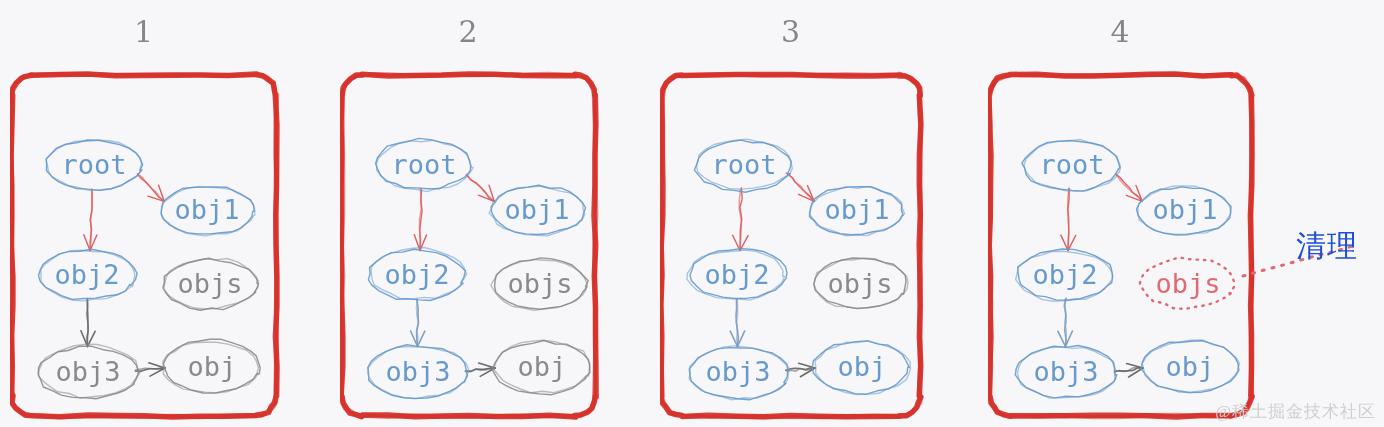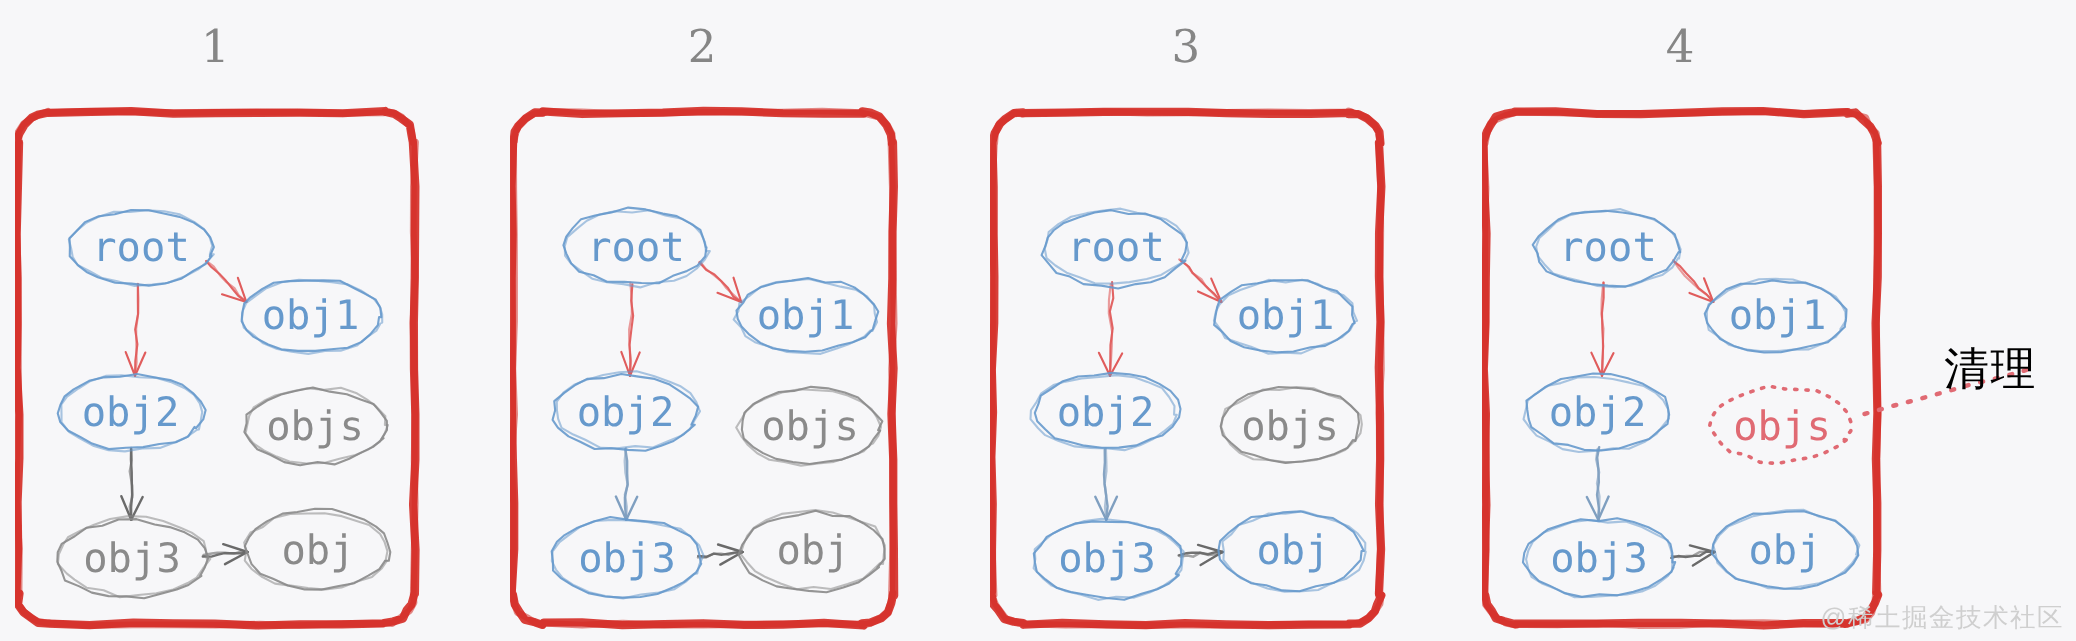--- a/index.html
+++ b/index.html
@@ -13,30 +13,30 @@
   #stage{position:absolute;inset:0;}
   .panel{position:absolute;top:0;height:427px;}
   .panel-title{
     position:absolute;top:14px;width:100%;text-align:center;
     font-family:"DejaVu Serif",serif;
     font-size:30px;color:#868686;letter-spacing:1px;
   }
   .panel-svg{position:absolute;left:0;top:0;}
   .watermark{
     position:absolute;right:8px;bottom:4px;
-    font-family:Liberation Sans, sans-serif;
+    font-family:Liberation Serif, serif;
     font-size:17px;color:#cfcfcf;
     letter-spacing:1px;white-space:nowrap;
     user-select:none;
     margin-top:32px;
   }
   .cleanup-label{
     position:absolute;left:1296px;top:226px;
     font-family:"DejaVu Sans",sans-serif;
-    font-size:30px;color:#000000;
+    font-size:30px;color:#1d4ed8;
     white-space:nowrap;letter-spacing:1px;
   }
   text{font-family:"DejaVu Sans Mono","Liberation Mono",monospace;}
 </style>
 </head>
 <body>
 
 <div id="stage">
     <div class="panel" style="left: 10px; width: 268px;">
       <div class="panel-title">1</div>

